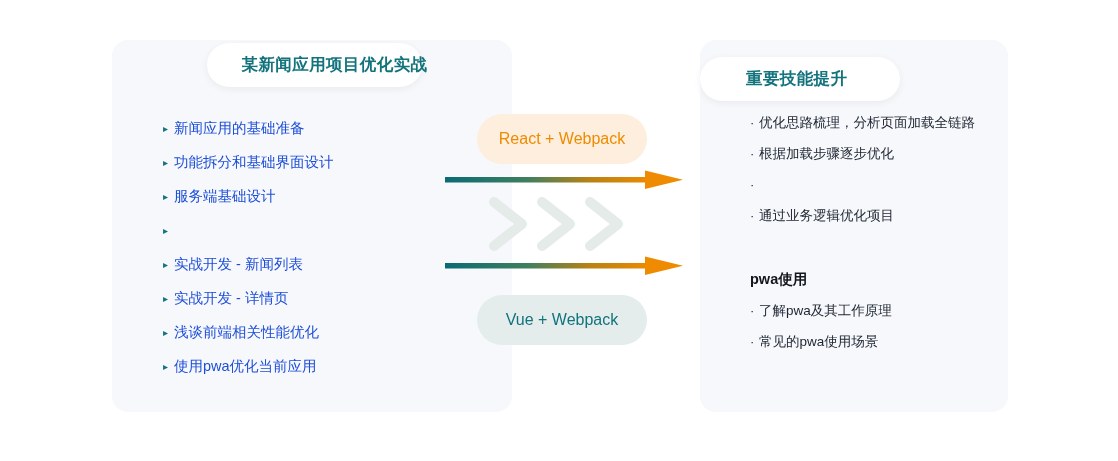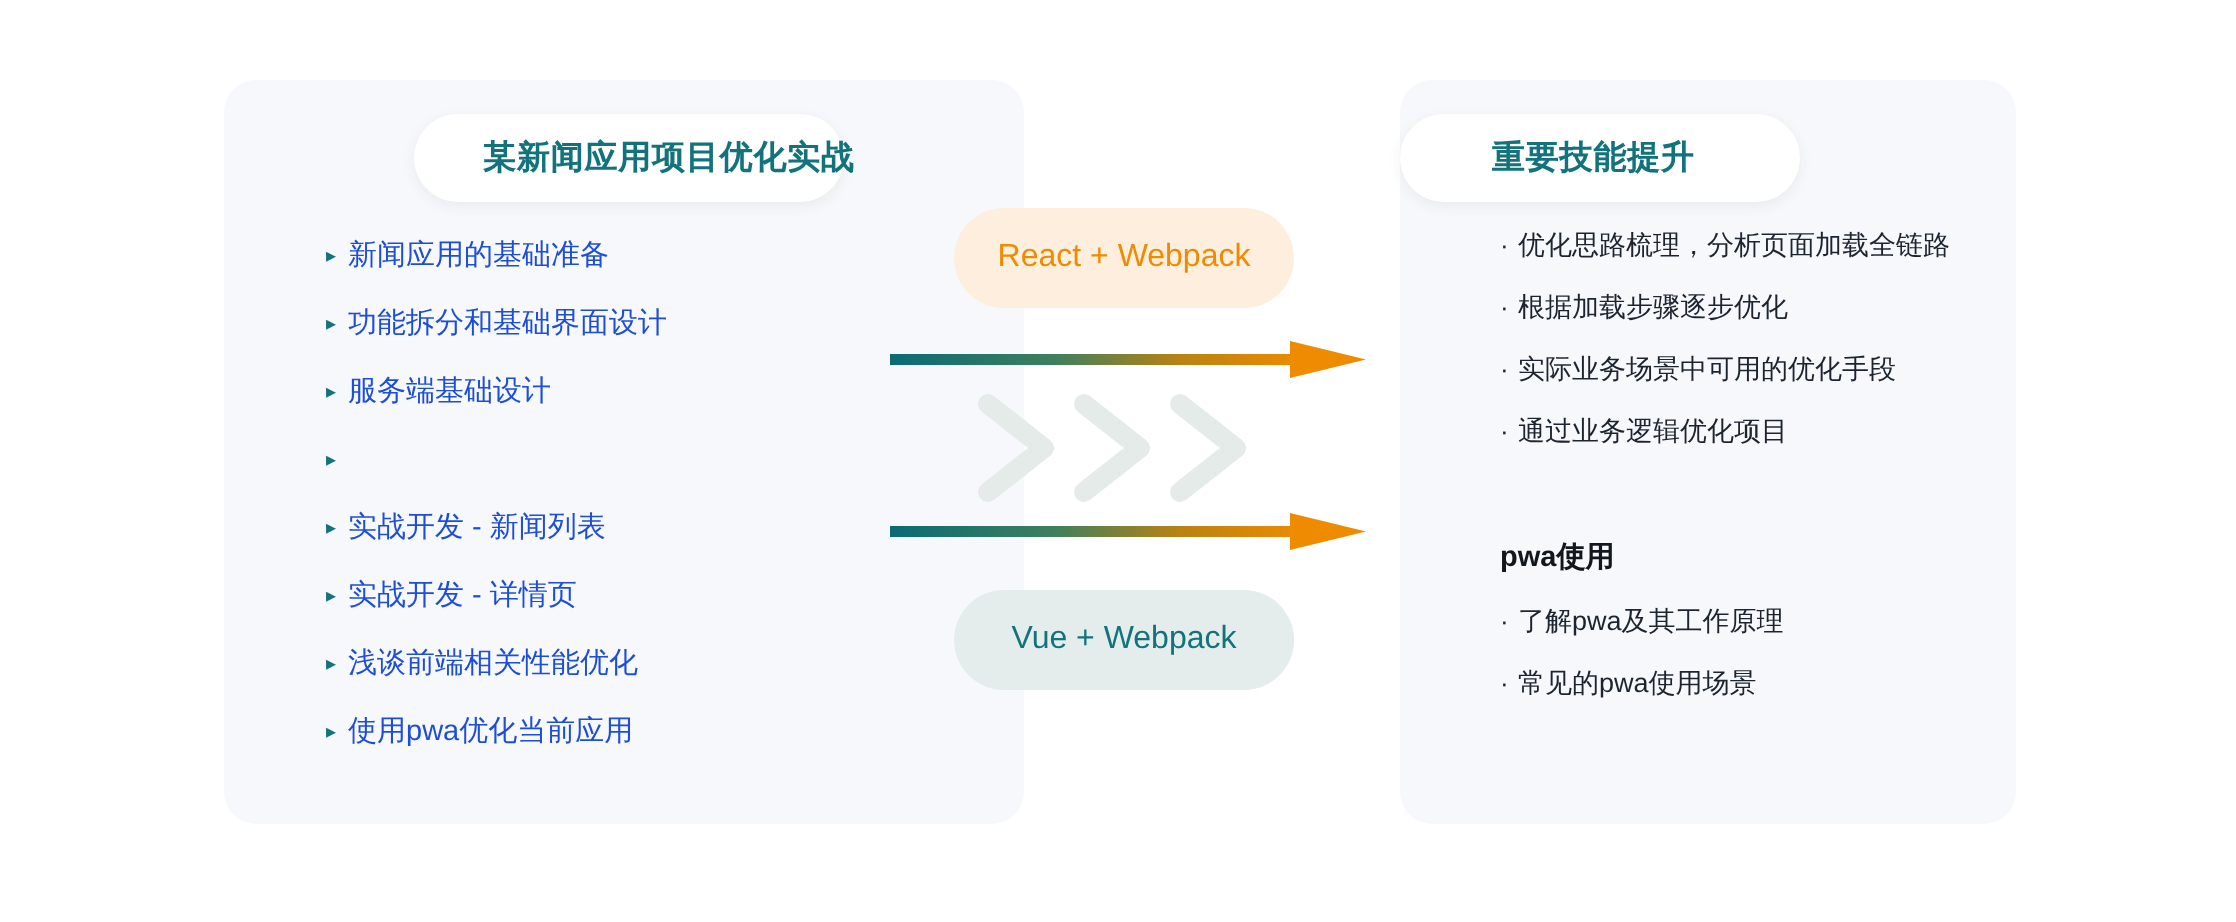--- a/index.html
+++ b/index.html
@@ -35,21 +35,21 @@
     box-shadow: 0 2px 7px rgba(40,60,80,0.07);
   }
   .title-pill-text {
     font-size: 16.5px;
     font-weight: bold;
     color: #12737d;
     letter-spacing: 0.4px;
     white-space: nowrap;
   }
   #left-title-pill {
-    left: 207px; top: 57px; width: 215px;
+    left: 207px; top: 43px; width: 215px;
     justify-content: center;
     padding-left: 40px;
     box-sizing: border-box;
   }
   #right-title-pill {
     left: 700px; top: 57px; width: 200px;
     padding-left: 46px;
     box-sizing: border-box;
   }
 
@@ -123,21 +123,21 @@
     border-radius: 25px;
     display: flex;
     align-items: center;
     justify-content: center;
   }
   .center-pill-text {
     font-size: 16px;
     white-space: nowrap;
   }
   #react-pill {
-    left: 477px; top: 104px; width: 170px;
+    left: 477px; top: 114px; width: 170px;
     background: #fdeedd;
   }
   #react-pill .center-pill-text { color: #ef8b00; }
   #vue-pill {
     left: 477px; top: 295px; width: 170px;
     background: #e4edec;
   }
   #vue-pill .center-pill-text { color: #12737d; }
 
   
@@ -255,21 +255,20 @@
   <div class="sec-item">
     <span class="sec-bullet">·</span>
     <span class="sec-item-label">优化思路梳理，分析页面加载全链路</span>
   </div>
   <div class="sec-item">
     <span class="sec-bullet">·</span>
     <span class="sec-item-label">根据加载步骤逐步优化</span>
   </div>
   <div class="sec-item">
     <span class="sec-bullet">·</span>
-    <span class="sec-item-label">实际业务场景中可用的优化手段</span>
   </div>
   <div class="sec-item">
     <span class="sec-bullet">·</span>
     <span class="sec-item-label">通过业务逻辑优化项目</span>
   </div>
 
   <div class="sec-gap"></div>
 
   <div class="sec-title">pwa使用</div>
   <div class="sec-item">

